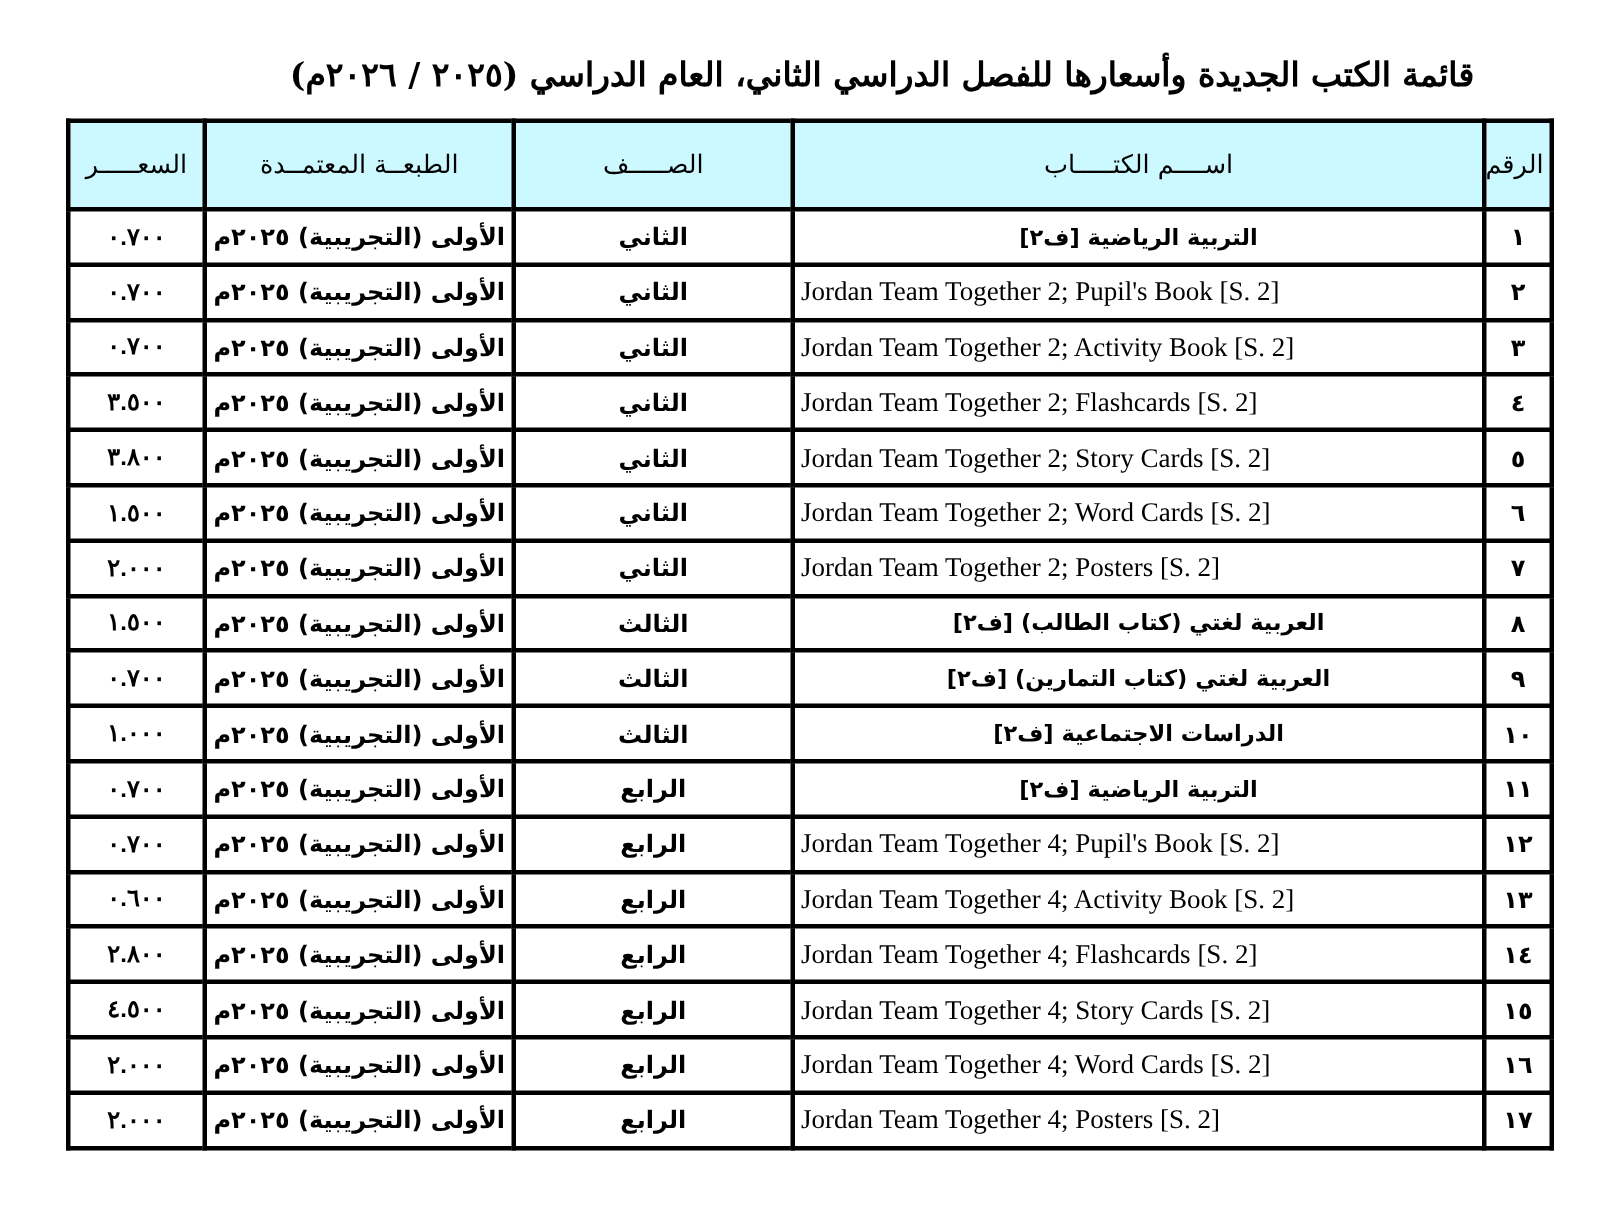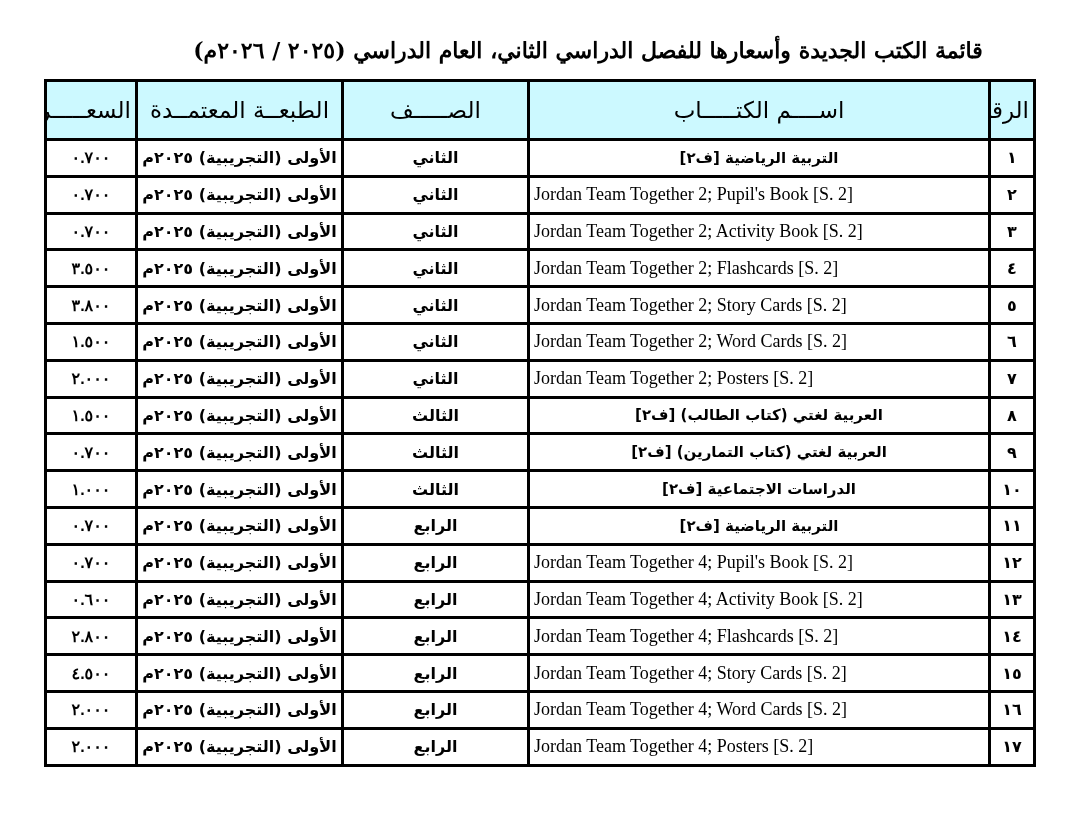--- a/index.html
+++ b/index.html
@@ -9,21 +9,21 @@
     font-family:"DejaVu Serif", serif; font-weight:bold; font-size:22px; direction:rtl; line-height:40px;padding-left:48px;
   }
   table.books {
     position:absolute; left:44px; top:79px; width:992px;
     border-collapse:collapse; direction:rtl; table-layout:fixed;
   }
   table.books th, table.books td {
     border:3px solid #000; padding:0 4px; overflow:hidden; white-space:nowrap;
   }
   table.books th {
-    background:#ccf9ff; height:56px; font-family:"DejaVu Sans", sans-serif; font-weight:normal; font-size:23px; text-align:center;
+    background:#ccf9ff; height:56px; font-family:"DejaVu Sans", sans-serif; font-weight:normal; font-size:17px; text-align:center;
   }
   table.books td { height:33.8px; font-size:16px; }
   td.num { text-align:center; font-family:"DejaVu Sans", sans-serif; font-weight:bold; font-size:15px; }
   td.name { text-align:center; }
   td.name.en { direction:ltr; text-align:left; font-family:"Liberation Serif", serif; font-size:18px;margin-top:39px; }
   td.name.ar { font-family:"DejaVu Sans", sans-serif; font-size:15px; font-weight:bold; }
   td.grade { text-align:center; font-family:"DejaVu Sans", sans-serif; font-weight:bold; font-size:15px; }
   td.edition { text-align:center; font-family:"DejaVu Sans", sans-serif; font-weight:bold; font-size:14px; }
   td.price { text-align:center; font-family:Liberation Sans, sans-serif; font-weight:bold; font-size:15px; letter-spacing:1px; }
   th.c-num { width:34px; font-size:14px; }

